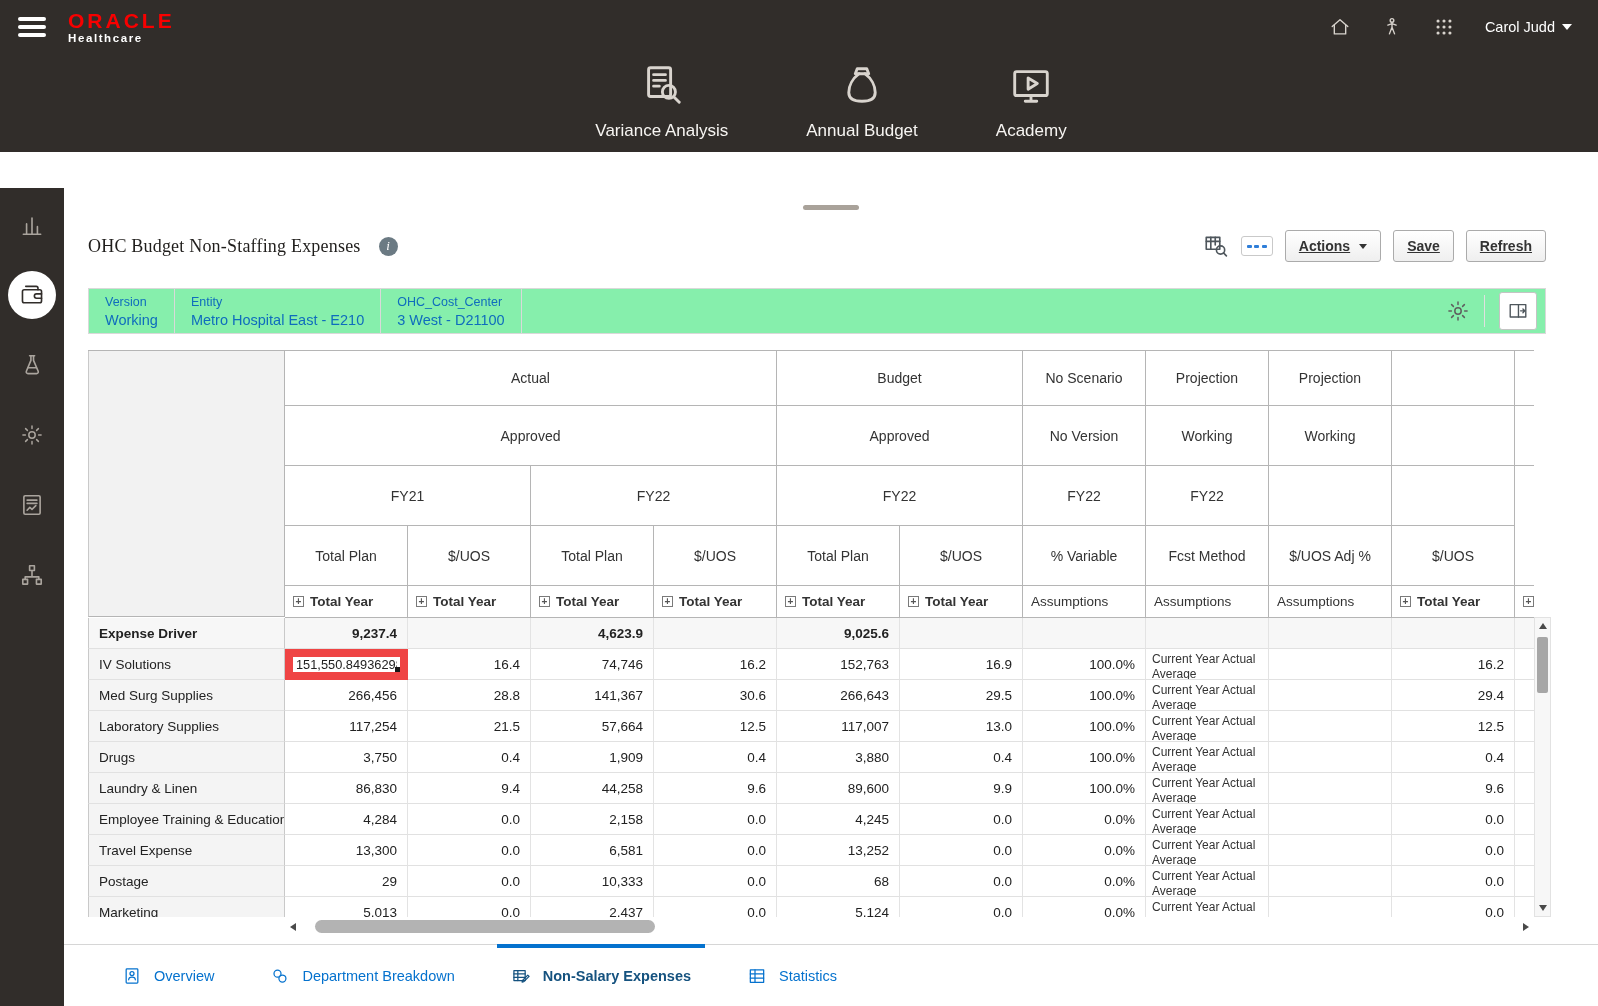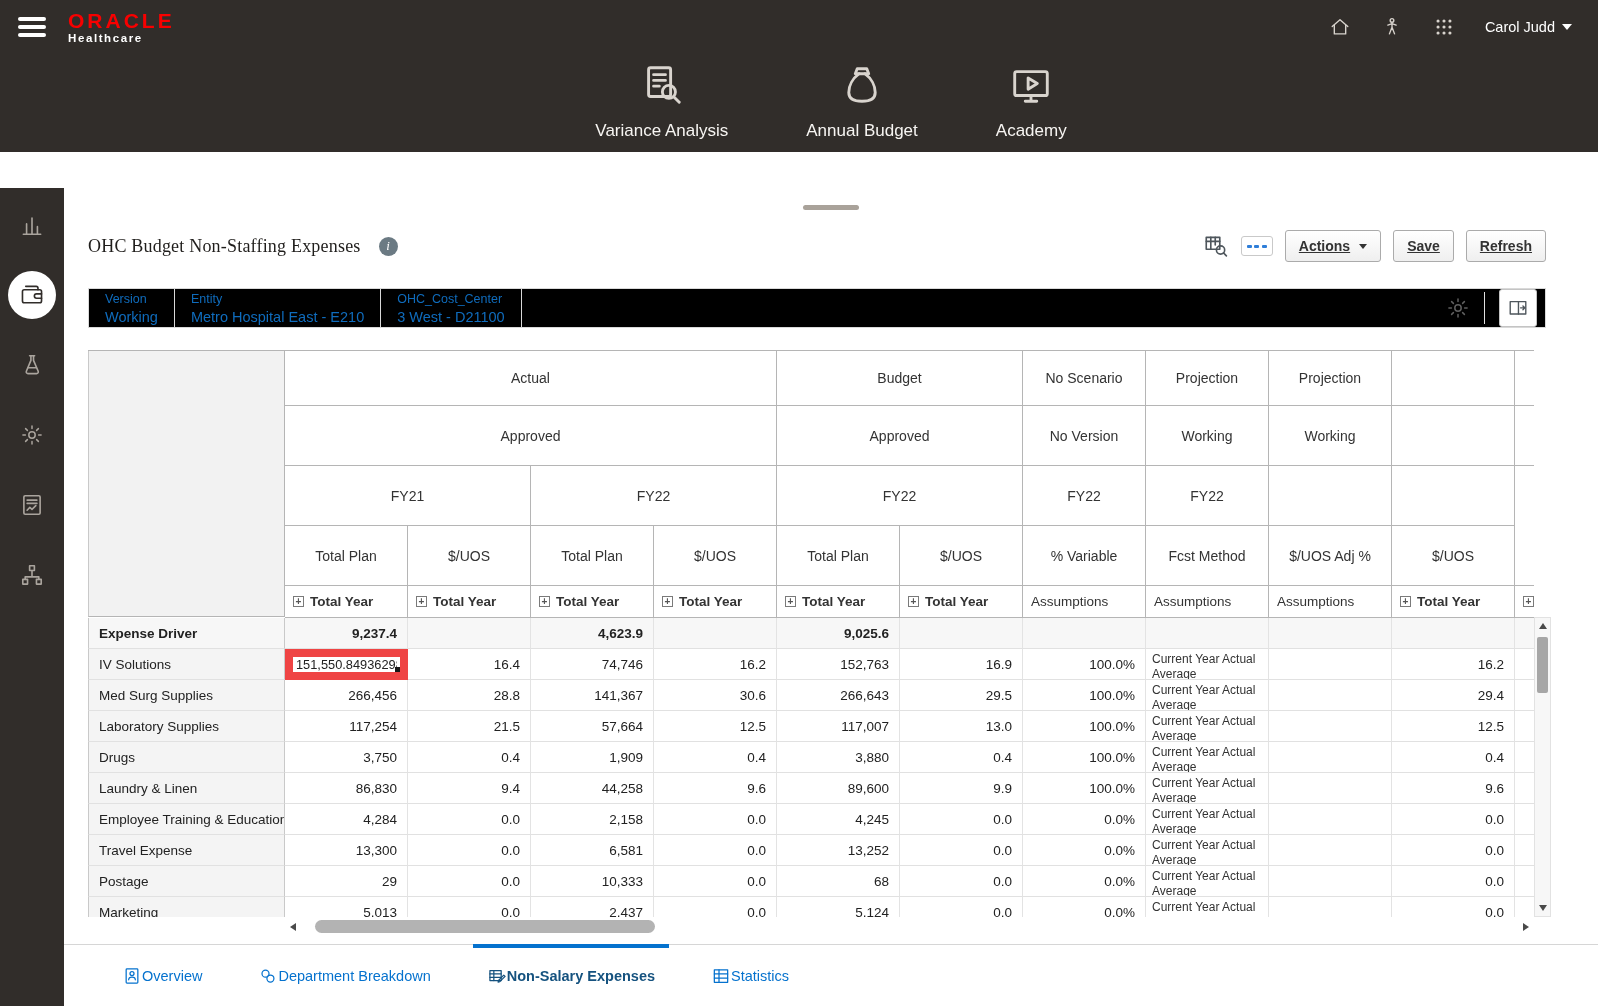--- a/index.html
+++ b/index.html
@@ -49,21 +49,21 @@
   .tool-icon { color:#4e565c; cursor:pointer; }
   .dots-btn { width:32px; height:20px; border:1px solid #c9c9c9; border-radius:3px; display:flex; align-items:center; justify-content:center; gap:2.5px; cursor:pointer; background:#fff; }
   .dots-btn i { width:5px; height:3px; background:#2f7ed8; border-radius:1px; }
   .btn { height:32px; padding:0 13px; border:1px solid #ababab; border-radius:3px;
     background:linear-gradient(#ffffff,#efefef); font-size:14px; font-weight:700; color:#333;
     display:flex; align-items:center; gap:9px; cursor:pointer; font-family:inherit; }
   .btn .lbl { text-decoration:underline; }
   .btn .caret { width:0; height:0; border-left:4.5px solid transparent; border-right:4.5px solid transparent; border-top:5.5px solid #333; }
 
   
-  .pov { position:absolute; top:100px; left:24px; right:52px; height:40px; border:1px solid #d9d9d9; display:flex; background:#000000; }
+  .pov { position:absolute; top:100px; left:24px; right:52px; height:46px; border:1px solid #d9d9d9; display:flex; background:#86efac; }
   .pov-item { height:100%; padding:6px 16px; border-right:1px solid #d9d9d9; display:flex; flex-direction:column; justify-content:center; cursor:pointer; }
   .pov-dim { font-size:12.5px; color:#0f6cbd; }
   .pov-member { font-size:14.5px; color:#0f6cbd; margin-top:3px; }
   .pov-right { margin-left:auto; display:flex; align-items:center; gap:14px; padding-right:8px; }
   .pov-gear { color:#5f5f5f; cursor:pointer; }
   .pov-sep { width:1px; height:32px; background:#e0e0e0; }
   .pane-btn { width:38px; height:38px; border:1px solid #c4c4c4; border-radius:3px; display:flex; align-items:center; justify-content:center; color:#4e565c; cursor:pointer; background:#fff; }
 
   
   .grid-wrap { position:absolute; top:162px; left:24px; width:1446px; height:567px; overflow:hidden; }
@@ -104,21 +104,21 @@
   .hscroll { position:absolute; left:221px; top:731px; width:1249px; height:15px; display:flex; align-items:center; }
   .hs-btn { width:16px; height:15px; display:flex; align-items:center; justify-content:center; cursor:pointer; }
   .tri-left { width:0; height:0; border-top:4.5px solid transparent; border-bottom:4.5px solid transparent; border-right:6px solid #4a4a4a; }
   .tri-right { width:0; height:0; border-top:4.5px solid transparent; border-bottom:4.5px solid transparent; border-left:6px solid #4a4a4a; }
   .hs-track { flex:1; position:relative; height:13px; }
   .hs-thumb { position:absolute; left:14px; top:0; width:340px; height:13px; background:#b3b3b3; border-radius:7px; cursor:grab; }
 
   
   .tabbar { position:absolute; left:0; right:0; top:756px; height:62px; background:#fff; border-top:1px solid #d6d6d6;
     display:flex; align-items:center; padding-left:58px; gap:56px; }
-  .tab { position:relative; height:100%; display:flex; align-items:center; color:#0572ce; font-size:14.5px; cursor:pointer; }
+  .tab { position:relative; height:100%; display:flex; align-items:center; gap:12px; color:#0572ce; font-size:14.5px; cursor:pointer; }
   .tab.active { font-weight:700; color:#15527f; }
   .tab.active::before { content:""; position:absolute; top:-1px; left:-14px; right:-14px; height:4px; background:#0572ce; }
 </style>
 </head>
 <body>
 
 <div class="topdark">
   <div class="topbar">
     <div class="hamburger">
         <span></span>

